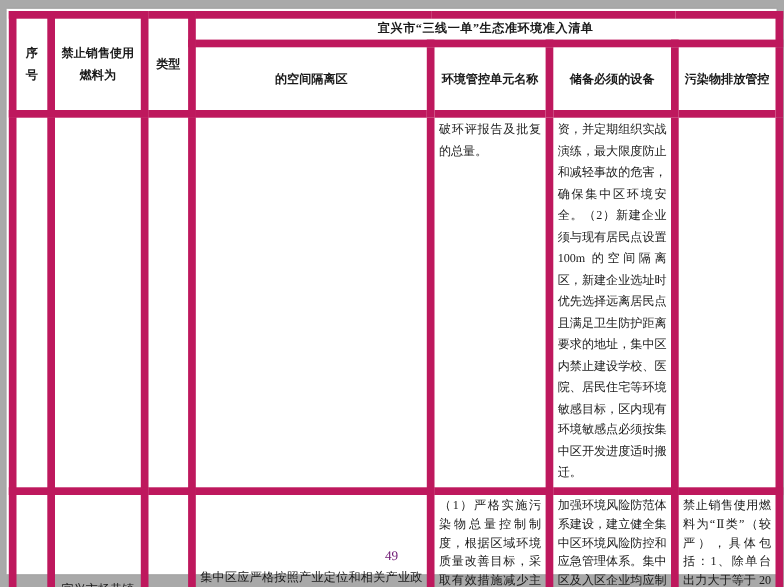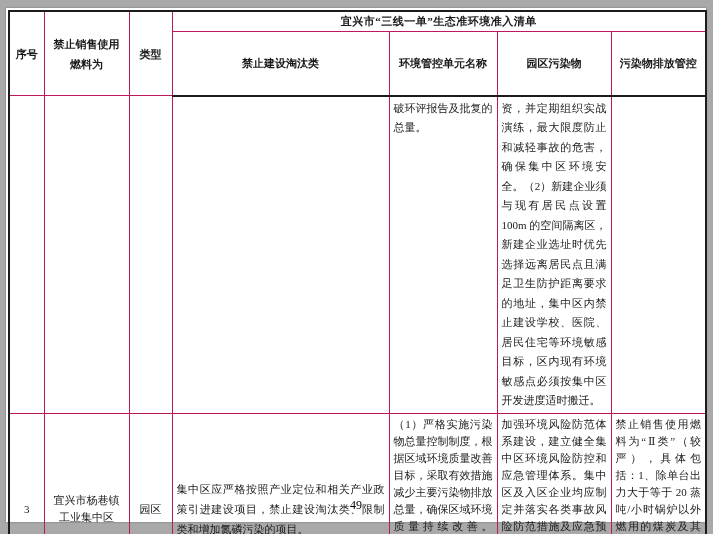--- a/index.html
+++ b/index.html
@@ -14,37 +14,37 @@
     background:#ffffff;
     box-shadow:0 0 2px rgba(0,0,0,.35);
   }
   table.doc {
     position:absolute; left:2px; top:2px;
     border-collapse:collapse; table-layout:fixed;
     width:697px;
     border:2px solid #1c1c1c;
   }
   table.doc th, table.doc td {
-    border:1px solid #be185d;
+    border:7px solid #be185d;
     font-size:11px;
     overflow:hidden;
     padding:2px 4px;
   }
   th { font-weight:bold; text-align:center; vertical-align:middle; line-height:20px; }
   th.title-cell { height:18px; font-size:11.5px; letter-spacing:.5px; padding:1px 2px; line-height:15px; }
   tr.subhead th { height:64px; border-bottom:2px solid #1c1c1c; }
   th.resource-head { line-height:34px; }
   td { vertical-align:top; text-align:justify; }
   tr.partial td { height:243px; line-height:19.5px; }
   tr.r3 td { height:144px; line-height:17px; }
   td.center { text-align:center; vertical-align:middle; line-height:22px; }
   tr.r3 td.spatial { vertical-align:middle; line-height:20px; }
   .pagenum {
     position:absolute; left:0; top:490px; width:700px;
-    text-align:center; font-size:12px; color:#000000;
+    text-align:center; font-size:12px; color:#701a75;
   }
 </style>
 </head>
 <body>
 
 <div class="page">
 
   <table class="doc">
     <colgroup>
       <col style="width:35px">
@@ -58,23 +58,23 @@
 
     <tbody>
         <tr>
       <th rowspan="2">序号</th>
       <th rowspan="2">禁止销售使用燃料为</th>
       <th rowspan="2">类型</th>
       <th colspan="4" class="title-cell">宜兴市“三线一单”生态准环境准入清单</th>
     </tr>
 
     <tr class="subhead">
-      <th>禁止建设淘汰类</th>
+      <th>的空间隔离区</th>
       <th>环境管控单元名称</th>
-      <th>园区污染物</th>
+      <th>储备必须的设备</th>
       <th class="resource-head">污染物排放管控</th>
     </tr>
 
     <tr class="partial">
       <td class="center"></td>
       <td class="center"></td>
       <td class="center"></td>
       <td></td>
       <td>破环评报告及批复的总量。</td>
       <td>资，并定期组织实战演练，最大限度防止和减轻事故的危害，确保集中区环境安全。（2）新建企业须与现有居民点设置 100m 的空间隔离区，新建企业选址时优先选择远离居民点且满足卫生防护距离要求的地址，集中区内禁止建设学校、医院、居民住宅等环境敏感目标，区内现有环境敏感点必须按集中区开发进度适时搬迁。</td>

